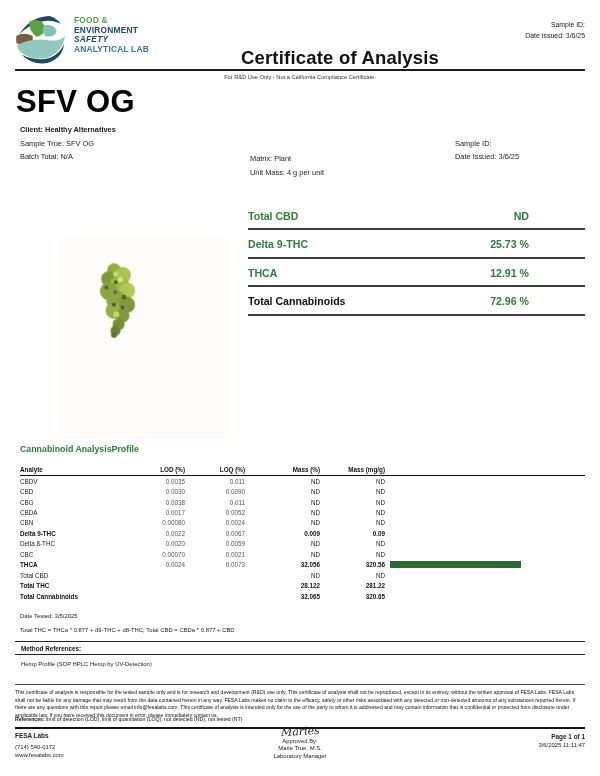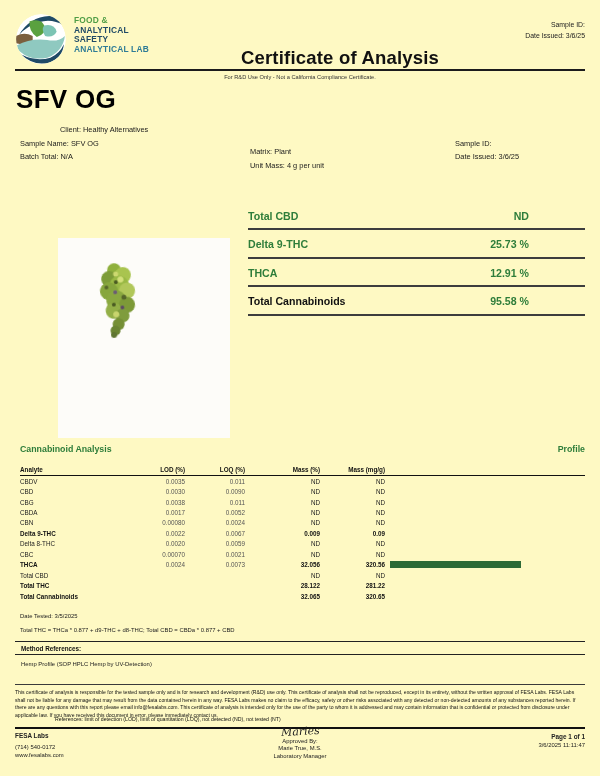--- a/index.html
+++ b/index.html
@@ -1,50 +1,50 @@
 <!DOCTYPE html>
 <html><head>
 <meta charset="utf-8">
 <style>
   * { margin:0; padding:0; box-sizing:border-box; }
   html,body { background:#e8e8e8; }
   body { font-family:"Liberation Sans", sans-serif; }
-  .page { position:relative; width:600px; height:776px; background:#fef9c3; margin:0 auto; overflow:hidden; }
+  .page { position:relative; width:600px; height:776px; background:#ffffff; margin:0 auto; overflow:hidden; }
 
   
   .logo-row { position:absolute; top:13px; left:15px; display:flex; gap:7px; }
   .logo-svg { width:52px; height:52px; }
   .logo-text { margin-top:3px; font-weight:bold; font-size:8.4px; line-height:9.6px; letter-spacing:.2px; }
-  .lt1 { color:#4f9d45; } .lt2 { color:#1f4a66; } .lt3 { color:#1f4a66; } .lt4 { color:#2d7b96; }
+  .lt1 { color:#4f9d45; } .lt2 { color:#1f4a66; } .lt3 { color:#1f4a66;font-style:italic; } .lt4 { color:#2d7b96; }
   .top-right { position:absolute; top:19px; right:15px; text-align:right; font-size:6.9px; line-height:11px; color:#222; }
   .coa-title { position:absolute; top:47px; left:80px; right:0; text-align:center; font-size:18.5px; font-weight:bold; color:#111; letter-spacing:.2px; }
   .header-rule { position:absolute; top:69px; left:15px; right:15px; height:2.2px; background:#1c1c1c; }
   .coa-subtitle { position:absolute; top:74px; left:0; right:0; text-align:center; font-size:5.7px; color:#333; }
 
   
-  .strain-name { position:absolute; top:84px; left:16px; font-size:26px; font-weight:bold; color:#000; letter-spacing:.3px; }
+  .strain-name { position:absolute; top:84px; left:16px; font-size:31px; font-weight:bold; color:#000; letter-spacing:.3px; }
   .info-col { position:absolute; font-size:7.4px; line-height:13.5px; color:#1a1a1a; }
   .info-col1 { top:123px; left:20px; }
-  .info-col2 { top:145px; left:250px; }
+  .info-col2 { top:152px; left:250px; }
   .info-col3 { top:136.5px; left:455px; }
-  .bold { font-weight:normal;margin-left:40px; }
+  .bold { font-weight:bold; }
 
   
   .photo-bg { position:absolute; top:238px; left:58px; width:172px; height:200px; background:#fdfcf9; }
   .bud-svg { position:absolute; top:256px; left:88px; width:60px; height:84px; }
 
   
   .summary { position:absolute; top:203px; left:248px; width:337px; }
   .srow { height:27px; border-bottom:2px solid #3d3d3d; margin-bottom:1.5px; display:flex; justify-content:space-between; align-items:center; }
   .slabel { font-size:10.6px; font-weight:bold; color:#2e7d3a; }
   .slabel.black { color:#111; }
   .svalue { font-size:10.6px; font-weight:bold; color:#2e7d3a; margin-right:56px; }
 
   
-  .section-head { position:absolute; top:444px; left:20px; right:15px; display:flex; justify-content:space-between; }
+  .section-head { position:absolute; top:444px; left:20px; right:15px; display:flex; }
   .sh-title, .sh-status { font-size:8.8px; font-weight:bold; color:#2e7d3a; }
 
   .datatable { position:absolute; top:463px; left:20px; right:15px; }
   .trow { display:grid; grid-template-columns:108px 57px 60px 75px 65px 1fr; align-items:center; height:10.45px; }
   .trow.head { height:13px; border-bottom:1.8px solid #111; font-weight:bold; }
   .c { font-size:6.3px; color:#222; }
   .c.num { text-align:right; }
   .c.lodloq { color:#555; }
   .trow.head .c { color:#111; }
   .trow.b .c-analyte, .trow.b .c-mass, .trow.b .c-massmg { font-weight:bold; color:#111; }
@@ -90,40 +90,40 @@
         <path d="M8 42 Q28 8 66 6 Q88 8 94 24 Q70 10 46 18 Q22 26 8 42 Z" fill="#1f4a66"></path>
         <path d="M28 16 Q52 8 58 28 Q58 42 42 46 Q26 36 28 16 Z" fill="#5aa13f"></path>
         <path d="M56 24 Q76 20 80 36 Q74 48 58 44 Q50 32 56 24 Z" fill="#7cc4b4"></path>
         <path d="M2 44 Q18 36 34 44 L34 60 Q16 62 2 58 Z" fill="#7b5f3d"></path>
         <path d="M4 62 Q30 48 62 52 Q84 56 96 44 Q92 74 62 86 Q30 92 12 76 Q4 70 4 62 Z" fill="#8fc9c0"></path>
         <path d="M12 80 Q40 94 68 86 Q86 78 94 60 Q92 86 64 96 Q34 102 12 80 Z" fill="#1f4a66"></path>
       </g>
     </svg>
     <div class="logo-text">
       <div class="lt1">FOOD &amp;</div>
-      <div class="lt2">ANALYTICAL</div>
+      <div class="lt2">ENVIRONMENT</div>
       <div class="lt3">SAFETY</div>
       <div class="lt4">ANALYTICAL LAB</div>
     </div>
   </div>
 
   <div class="top-right">
     <div>Sample ID:</div>
     <div>Date Issued: 3/6/25</div>
   </div>
 
   <div class="coa-title">Certificate of Analysis</div>
   <div class="header-rule"></div>
   <div class="coa-subtitle">For R&amp;D Use Only - Not a California Compliance Certificate.</div>
 
   <div class="strain-name">SFV OG</div>
 
   <div class="info-col info-col1">
     <div class="bold">Client: Healthy Alternatives</div>
-    <div>Sample Name: SFV OG</div>
+    <div>Sample True: SFV OG</div>
     <div>Batch Total: N/A</div>
   </div>
   <div class="info-col info-col2">
     <div>Matrix: Plant</div>
     <div>Unit Mass: 4 g per unit</div>
   </div>
   <div class="info-col info-col3">
     <div>Sample ID:</div>
     <div>Date Issued: 3/6/25</div>
   </div>
@@ -169,21 +169,21 @@
     <div class="srow">
       <span class="slabel">Delta 9-THC</span>
       <span class="svalue">25.73 %</span>
     </div>
     <div class="srow">
       <span class="slabel">THCA</span>
       <span class="svalue">12.91 %</span>
     </div>
     <div class="srow">
       <span class="slabel black">Total Cannabinoids</span>
-      <span class="svalue">95.58 %</span>
+      <span class="svalue">72.96 %</span>
     </div>
   </div>
 
   <div class="section-head">
     <span class="sh-title">Cannabinoid Analysis</span>
     <span class="sh-status">Profile</span>
   </div>
 
   <div class="datatable">
     <div class="trow head">

